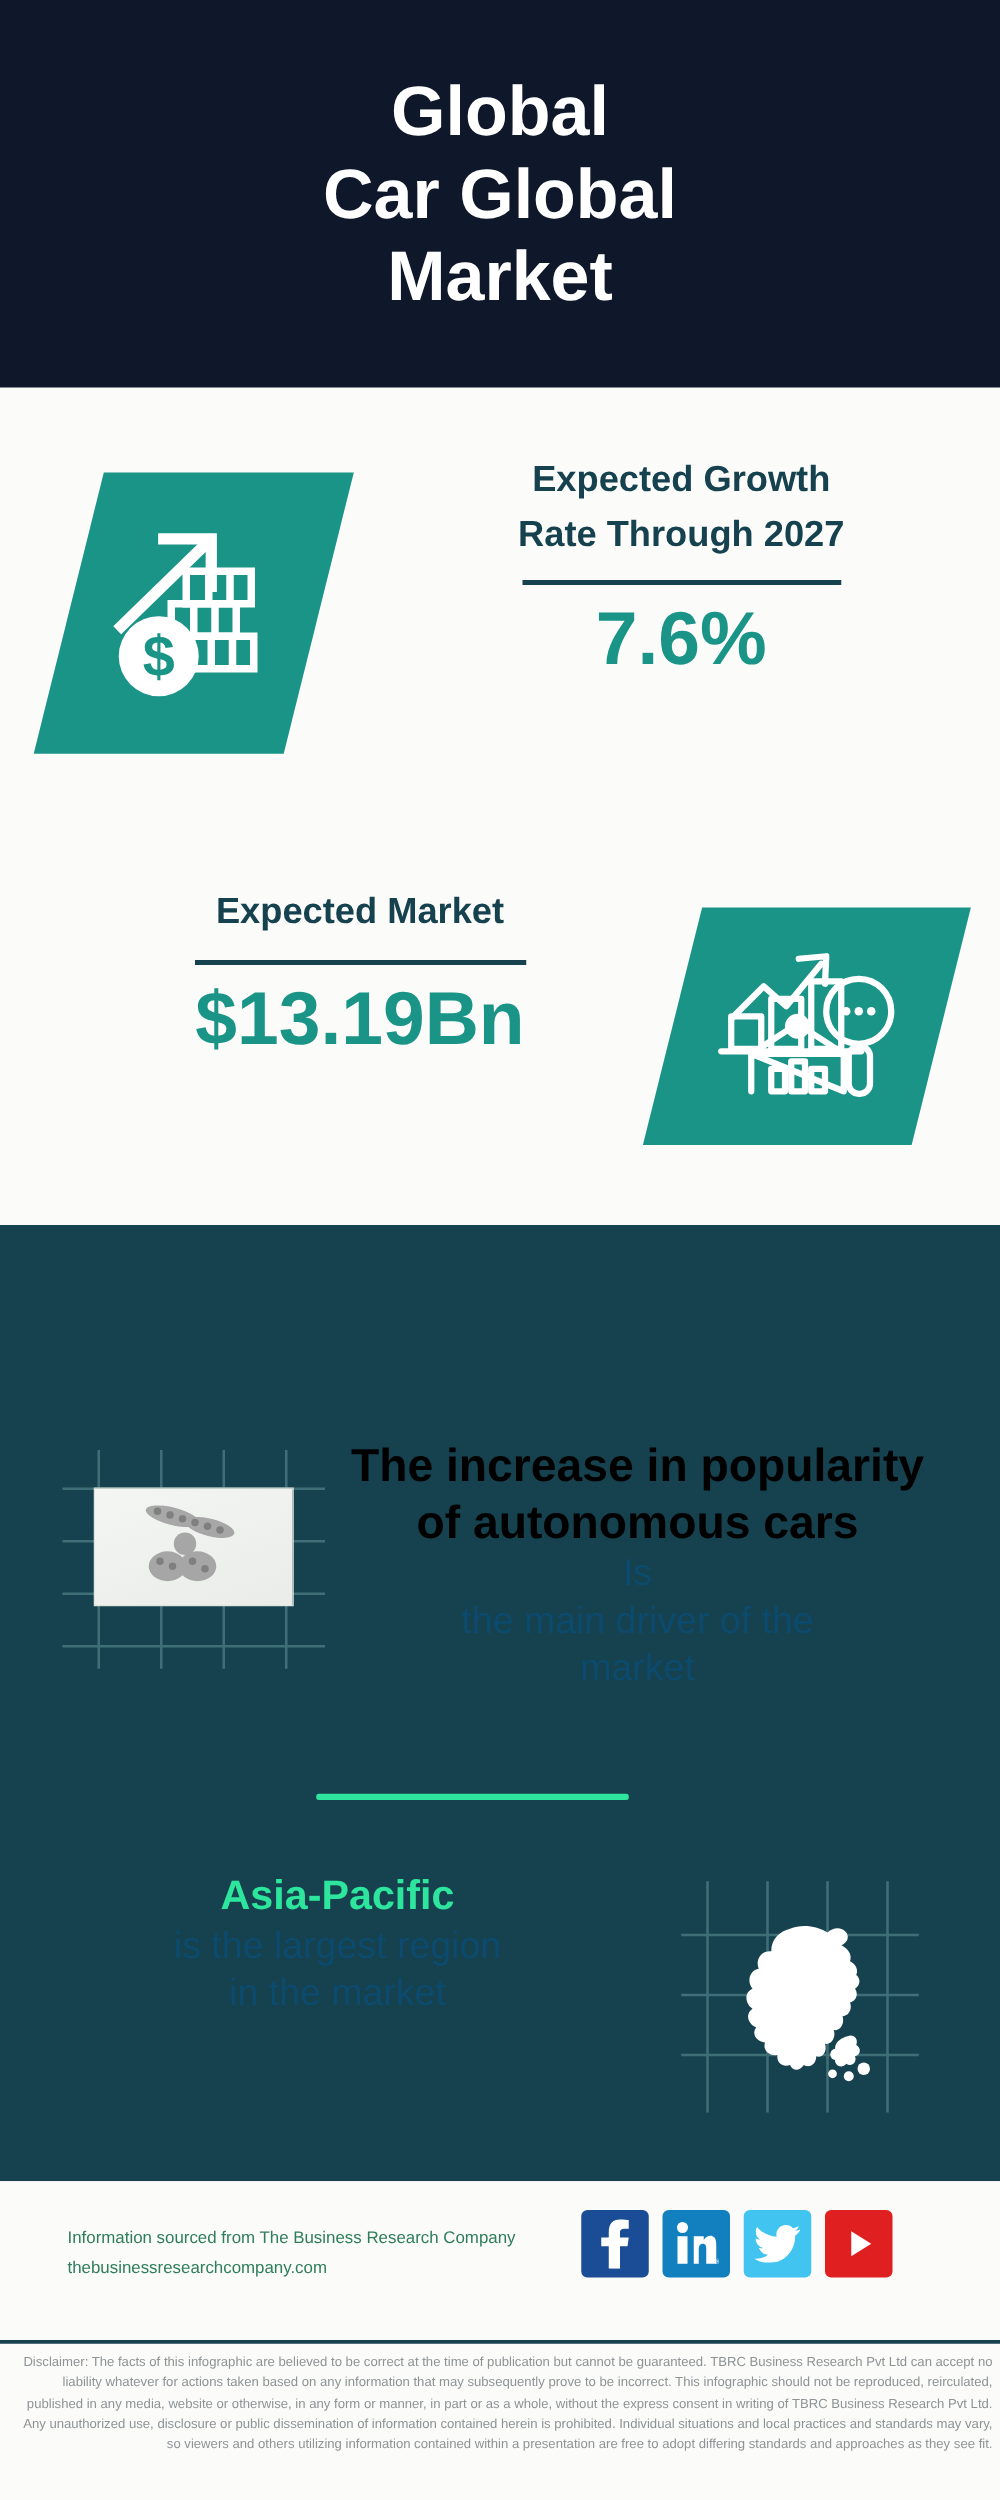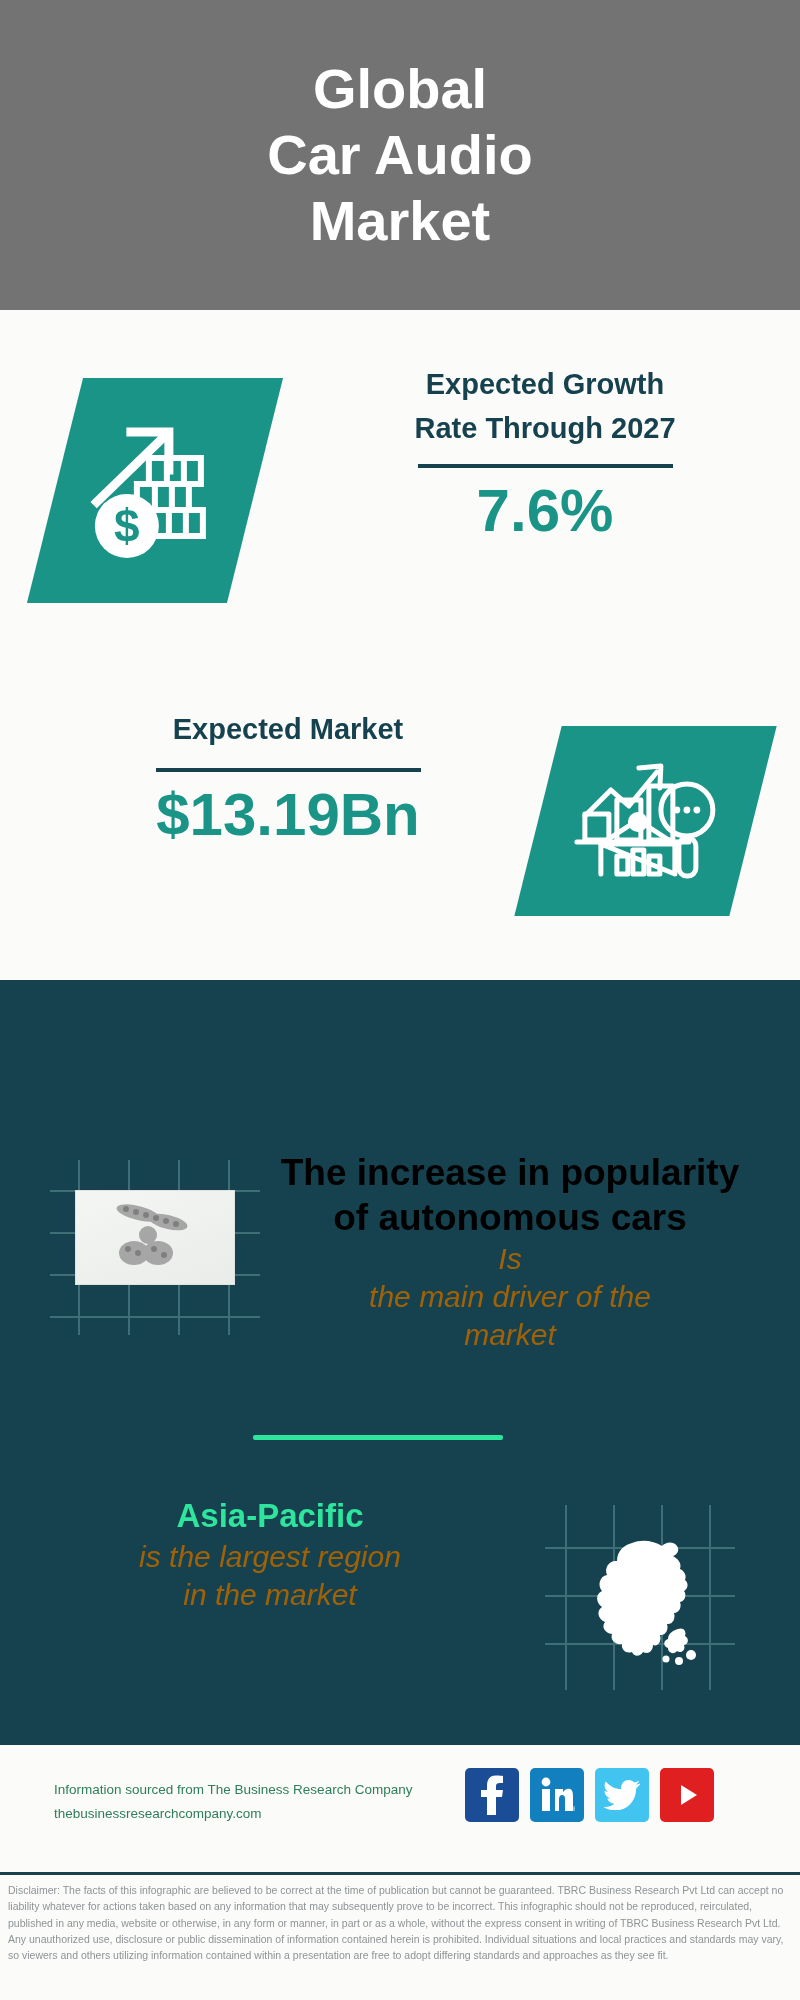--- a/index.html
+++ b/index.html
@@ -7,21 +7,21 @@
     width:800px; height:2000px;
     background:#ffffff;
     font-family:"Liberation Sans", sans-serif;
     overflow:hidden;
   }
   .page { position:relative; width:800px; height:2000px; background:#fbfbf9; }
 
   
   .header {
     position:absolute; left:0; top:0; width:800px; height:310px;
-    background:#737373;
+    background:#0f172a;
     display:flex; align-items:center; justify-content:center;
   }
   .header-title {
     color:#ffffff; font-size:56px; font-weight:bold;
     line-height:1.18; text-align:center; letter-spacing:0px;
   }
 
   
   .growth-block {
     position:absolute; left:0; top:345px; width:800px; height:300px;
@@ -84,21 +84,21 @@
     background:linear-gradient(160deg,#f4f6f4 0%,#e9ece9 100%);
     border:1px solid #dfe3e0;
   }
   .driver-text {
     position:absolute; left:250px; top:0px; width:520px; text-align:center;
   }
   .green-head {
     color:#000000; font-size:37px; font-weight:bold; line-height:1.22;
   }
   .white-body {
-    color:#a16207; font-size:30px; font-weight:normal; line-height:1.26;font-style:italic;
+    color:#0c4a6e; font-size:30px; font-weight:normal; line-height:1.26;
   }
   .rule-green {
     position:absolute; left:253px; top:1435px;
     width:250px; height:5px; background:#2ee59d; border-radius:2px;
   }
 
   .region-row { position:absolute; left:0; top:1495px; width:800px; }
   .region-text {
     position:absolute; left:25px; top:0; width:490px; text-align:center;
   }
@@ -124,32 +124,32 @@
   .soc-li { background:#1280bf; }
   .soc-tw { background:#41c4ef; }
   .soc-yt { background:#df1f20; }
 
   .divider-line {
     position:absolute; left:0; top:1872px; width:800px; height:3px;
     background:#16424f;
   }
   .disclaimer {
     position:absolute; left:8px; top:1882px; width:786px;
-    color:#8e9396; font-size:10.5px; line-height:1.55; text-align:left;
+    color:#8e9396; font-size:10.5px; line-height:1.55; text-align:right;
   }
 </style>
 </head>
 <body>
 
 <div class="page">
 
   <div class="header">
     <div class="header-title">
       <div>Global</div>
-      <div>Car Audio</div>
+      <div>Car Global</div>
       <div>Market</div>
     </div>
   </div>
 
   <div class="growth-block">
     <div class="tile tile-growth">
       <span class="glyph">
         <svg width="140" height="150" viewBox="0 0 140 150">
           <g stroke="#ffffff" fill="none" stroke-width="9" stroke-linecap="square">
             <line x1="12" y1="88" x2="82" y2="20"></line>

